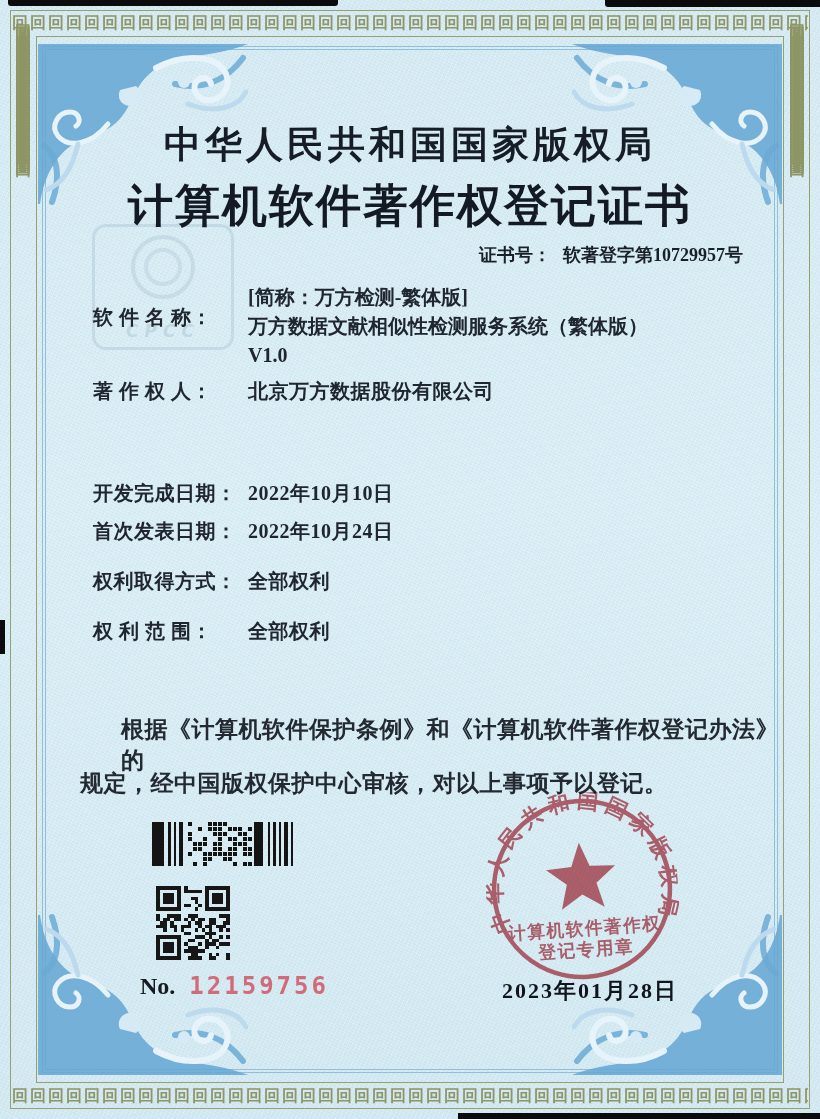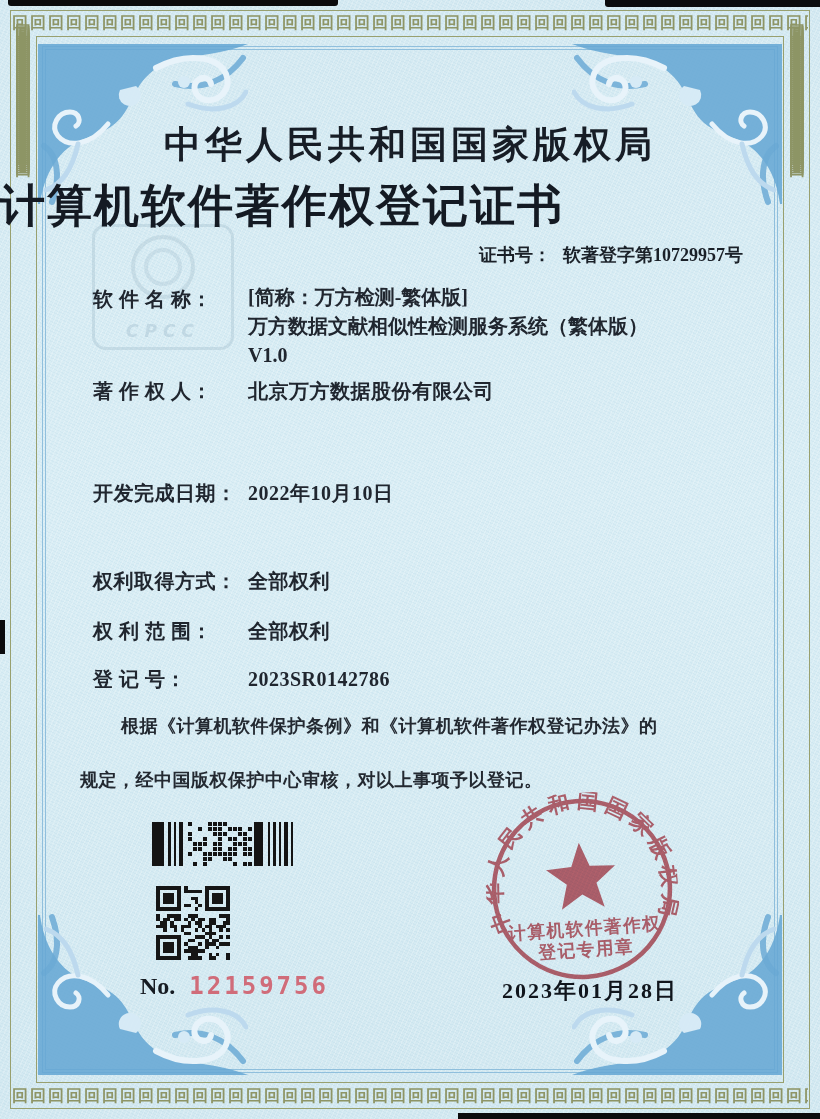--- a/index.html
+++ b/index.html
@@ -39,31 +39,31 @@
   .watermark .ring{position:absolute;left:36px;top:8px;width:56px;height:56px;border-radius:50%;
              border:4px solid rgba(150,180,195,.28);}
   .watermark .ring2{position:absolute;left:49px;top:21px;width:30px;height:30px;border-radius:50%;
              border:4px solid rgba(150,180,195,.24);}
   .watermark .wm-text{position:absolute;left:0;right:0;bottom:6px;text-align:center;
              font-family:"DejaVu Sans",sans-serif;font-weight:bold;font-size:17px;
              letter-spacing:6px;color:rgba(150,180,195,.34);font-style:italic;}
   
   .authority{position:absolute;top:120px;left:0;width:100%;text-align:center;
              font-size:37px;font-weight:700;letter-spacing:4px;color:#171d26;}
-  .cert-title{position:absolute;top:176px;left:0;width:100%;
+  .cert-title{position:absolute;top:176px;left:0;width:100%;text-align:center;
              font-size:45px;font-weight:700;letter-spacing:2px;color:#141a23;}
   .cert-no{position:absolute;top:243px;right:77px;font-size:18px;font-weight:700;color:#1a2028;}
   .cert-no .sp{display:inline-block;width:12px;}
   
   .row{position:absolute;left:93px;font-size:20px;font-weight:700;color:#20262f;letter-spacing:.5px;}
   .lbl{display:inline-block;width:155px;}
   .swname-lines{position:absolute;left:248px;top:283px;font-size:20px;font-weight:700;
                 color:#20262f;line-height:29px;}
   
-  .stmt{position:absolute;left:80px;width:668px;font-size:18px;font-weight:600;
+  .stmt{position:absolute;left:80px;width:668px;font-size:23px;font-weight:600;
         color:#232931;letter-spacing:.5px;}
   .stmt.l1{top:714px;padding-left:41px;}
   .stmt.l2{top:768px;}
   
   .barcode{position:absolute;left:152px;top:822px;}
   .qr{position:absolute;left:156px;top:886px;}
   
   .serial{position:absolute;left:140px;top:972px;font-size:24px;}
   .serial .no{font-weight:600;color:#161b22;margin-right:14px;}
   .serial .num{font-family:"DejaVu Sans Mono",monospace;font-weight:bold;
@@ -134,44 +134,44 @@
     <div class="ring2"></div>
     <div class="wm-text">CPCC</div>
   </div>
 
   <div class="authority">中华人民共和国国家版权局</div>
   <div class="cert-title">计算机软件著作权登记证书</div>
   <div class="cert-no">
     <span>证书号：</span><span class="sp"></span><span>软著登字第10729957号</span>
   </div>
 
-  <div class="row" style="top:286px">
+  <div class="row" style="top:304px">
     <span class="lbl">软 件 名 称：</span>
   </div>
   <div class="swname-lines">
     <div>[简称：万方检测-繁体版]</div>
     <div>万方数据文献相似性检测服务系统（繁体版）</div>
     <div>V1.0</div>
   </div>
 
   <div class="row" style="top:378px">
     <span class="lbl">著 作 权 人：</span><span class="val">北京万方数据股份有限公司</span>
   </div>
 
   <div class="row" style="top:480px">
     <span class="lbl">开发完成日期：</span><span class="val">2022年10月10日</span>
   </div>
+  <div class="row" style="top:518px">
+    <span class="lbl">首次发表日期：</span><span class="val">2022年10月24日</span>
+  </div>
   <div class="row" style="top:568px">
     <span class="lbl">权利取得方式：</span><span class="val">全部权利</span>
   </div>
   <div class="row" style="top:618px">
     <span class="lbl">权 利 范 围：</span><span class="val">全部权利</span>
-  </div>
-  <div class="row" style="top:666px">
-    <span class="lbl">登  记  号：</span><span class="val">2023SR0142786</span>
   </div>
 
   <div class="stmt l1">根据《计算机软件保护条例》和《计算机软件著作权登记办法》的</div>
   <div class="stmt l2">规定，经中国版权保护中心审核，对以上事项予以登记。</div>
 
   <svg id="barcode-svg" class="barcode" width="160" height="44" viewBox="0 0 160 44" shape-rendering="crispEdges" fill="#141414">
       <rect x="0" y="0" width="12" height="44"></rect>
       <rect x="16" y="0" width="3" height="44"></rect>
       <rect x="22" y="0" width="2" height="44"></rect>
       <rect x="27" y="0" width="4" height="44"></rect>

